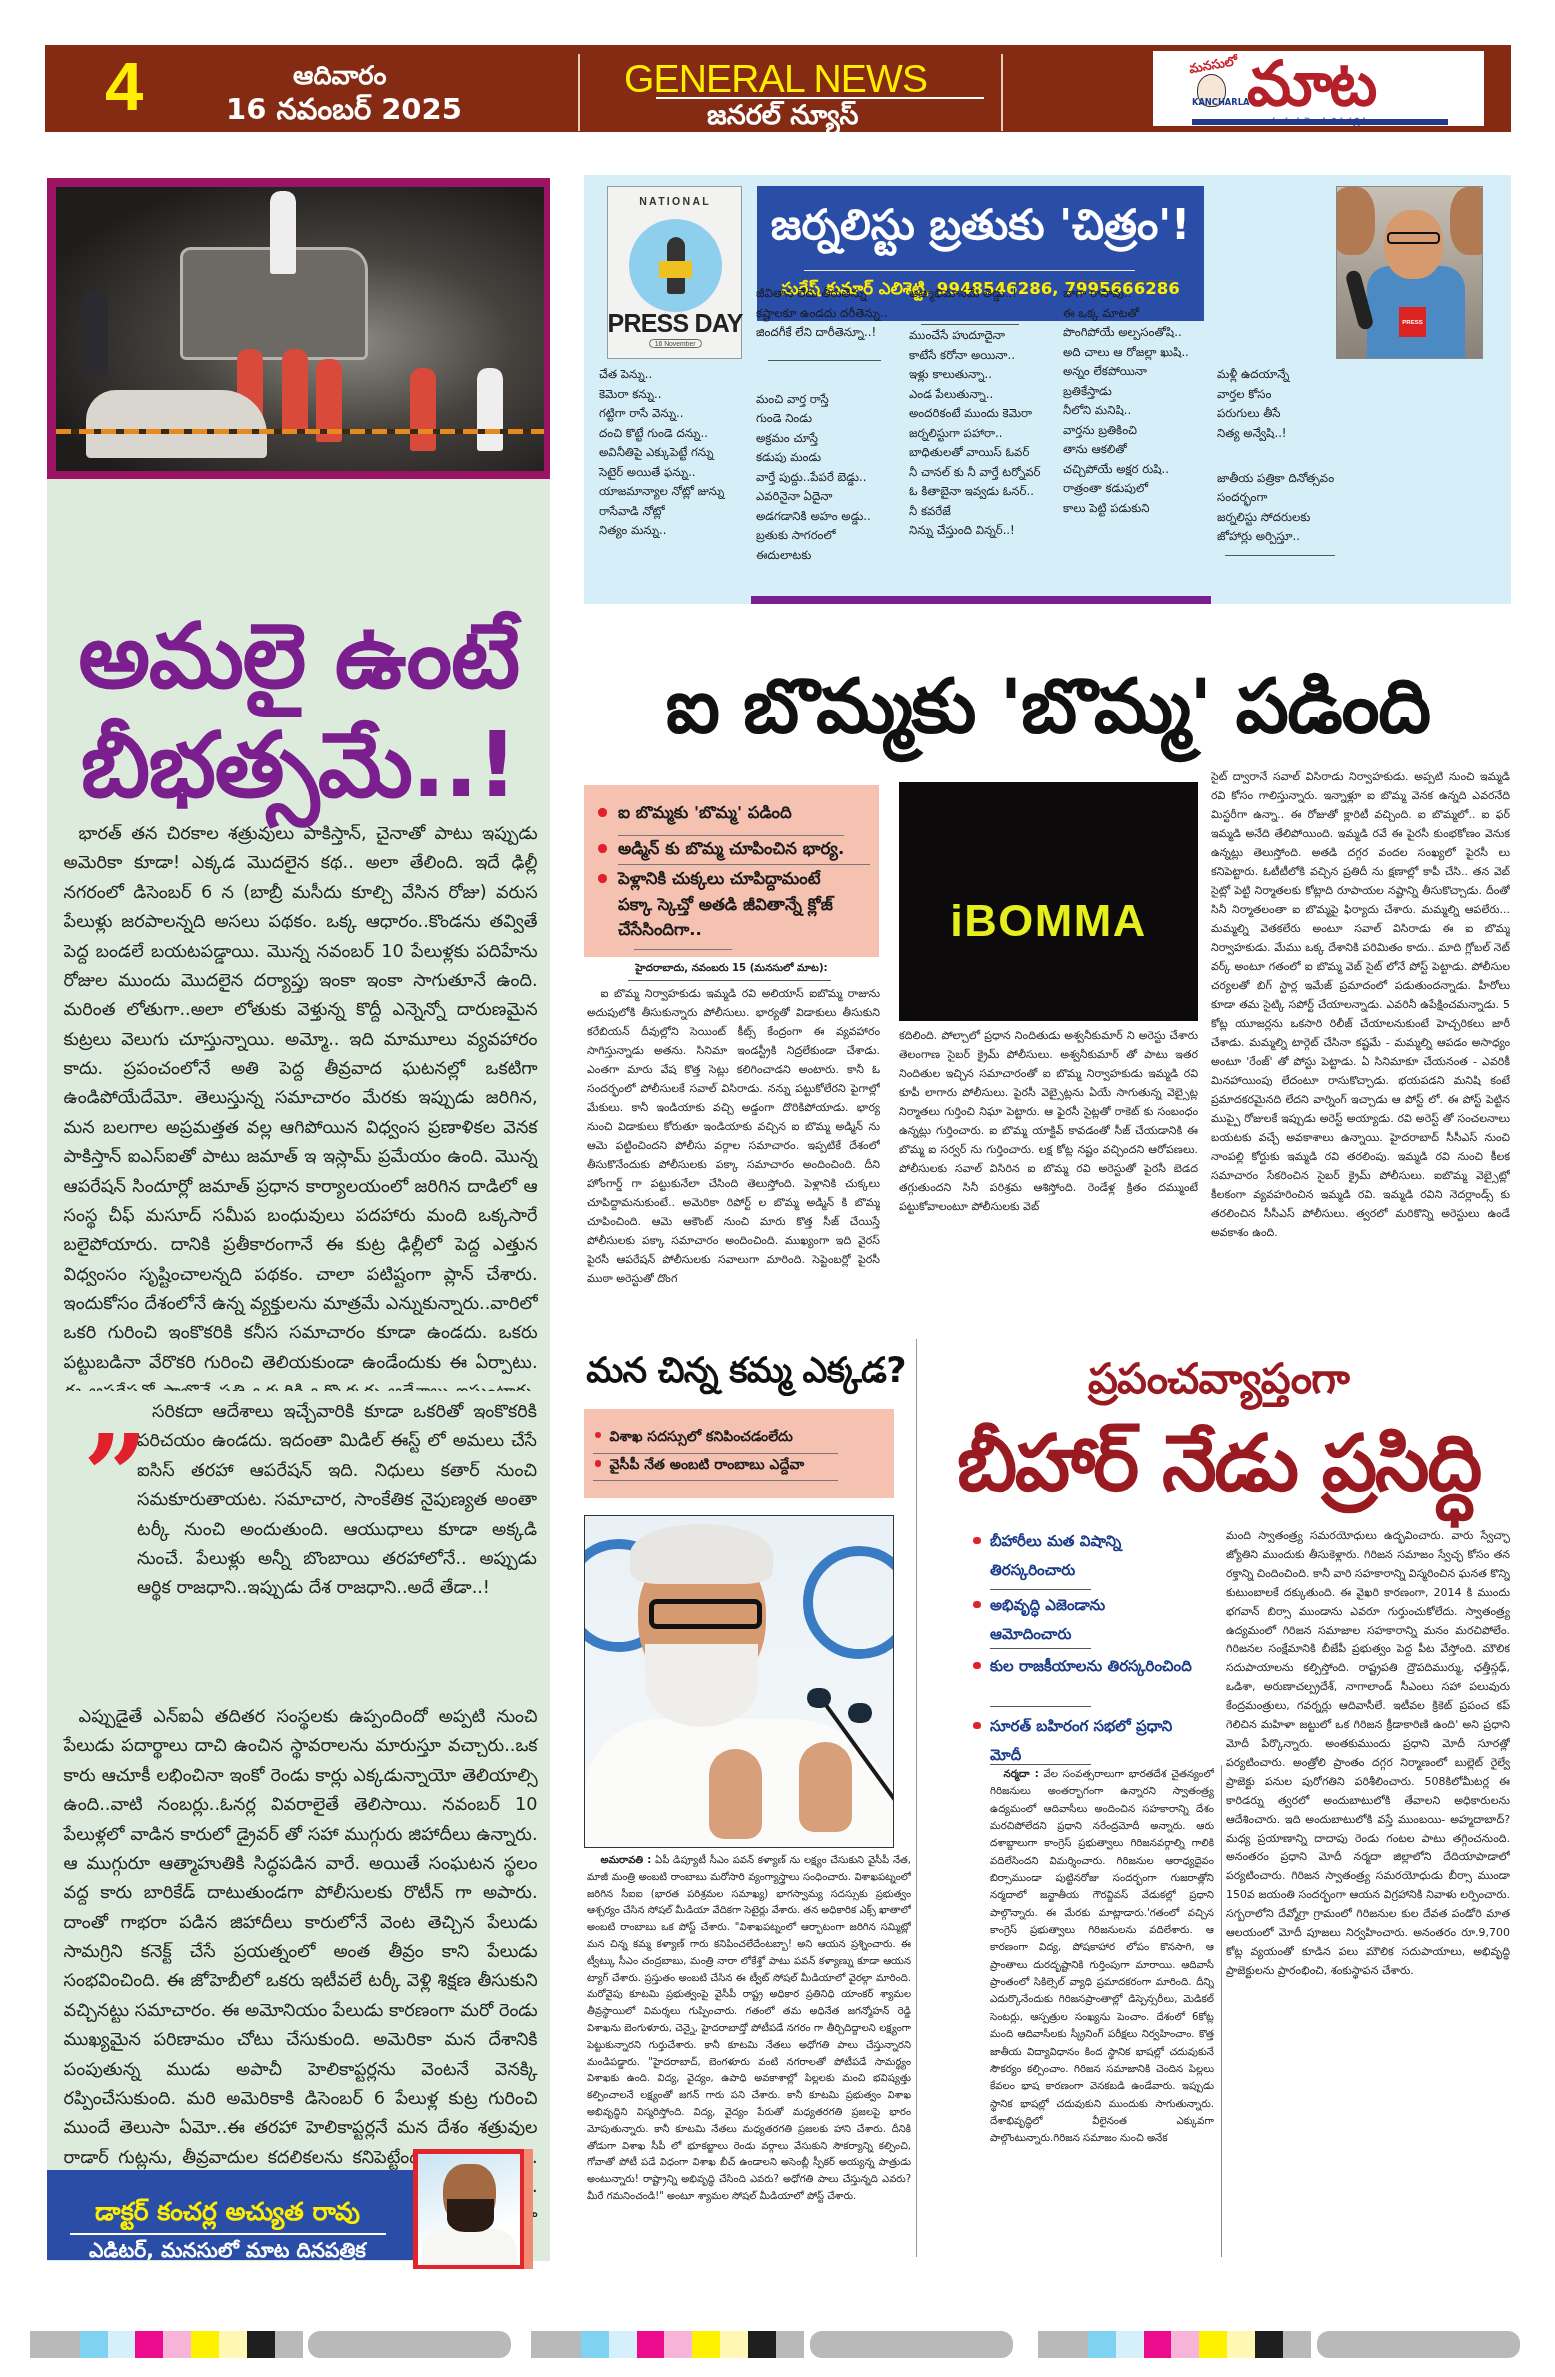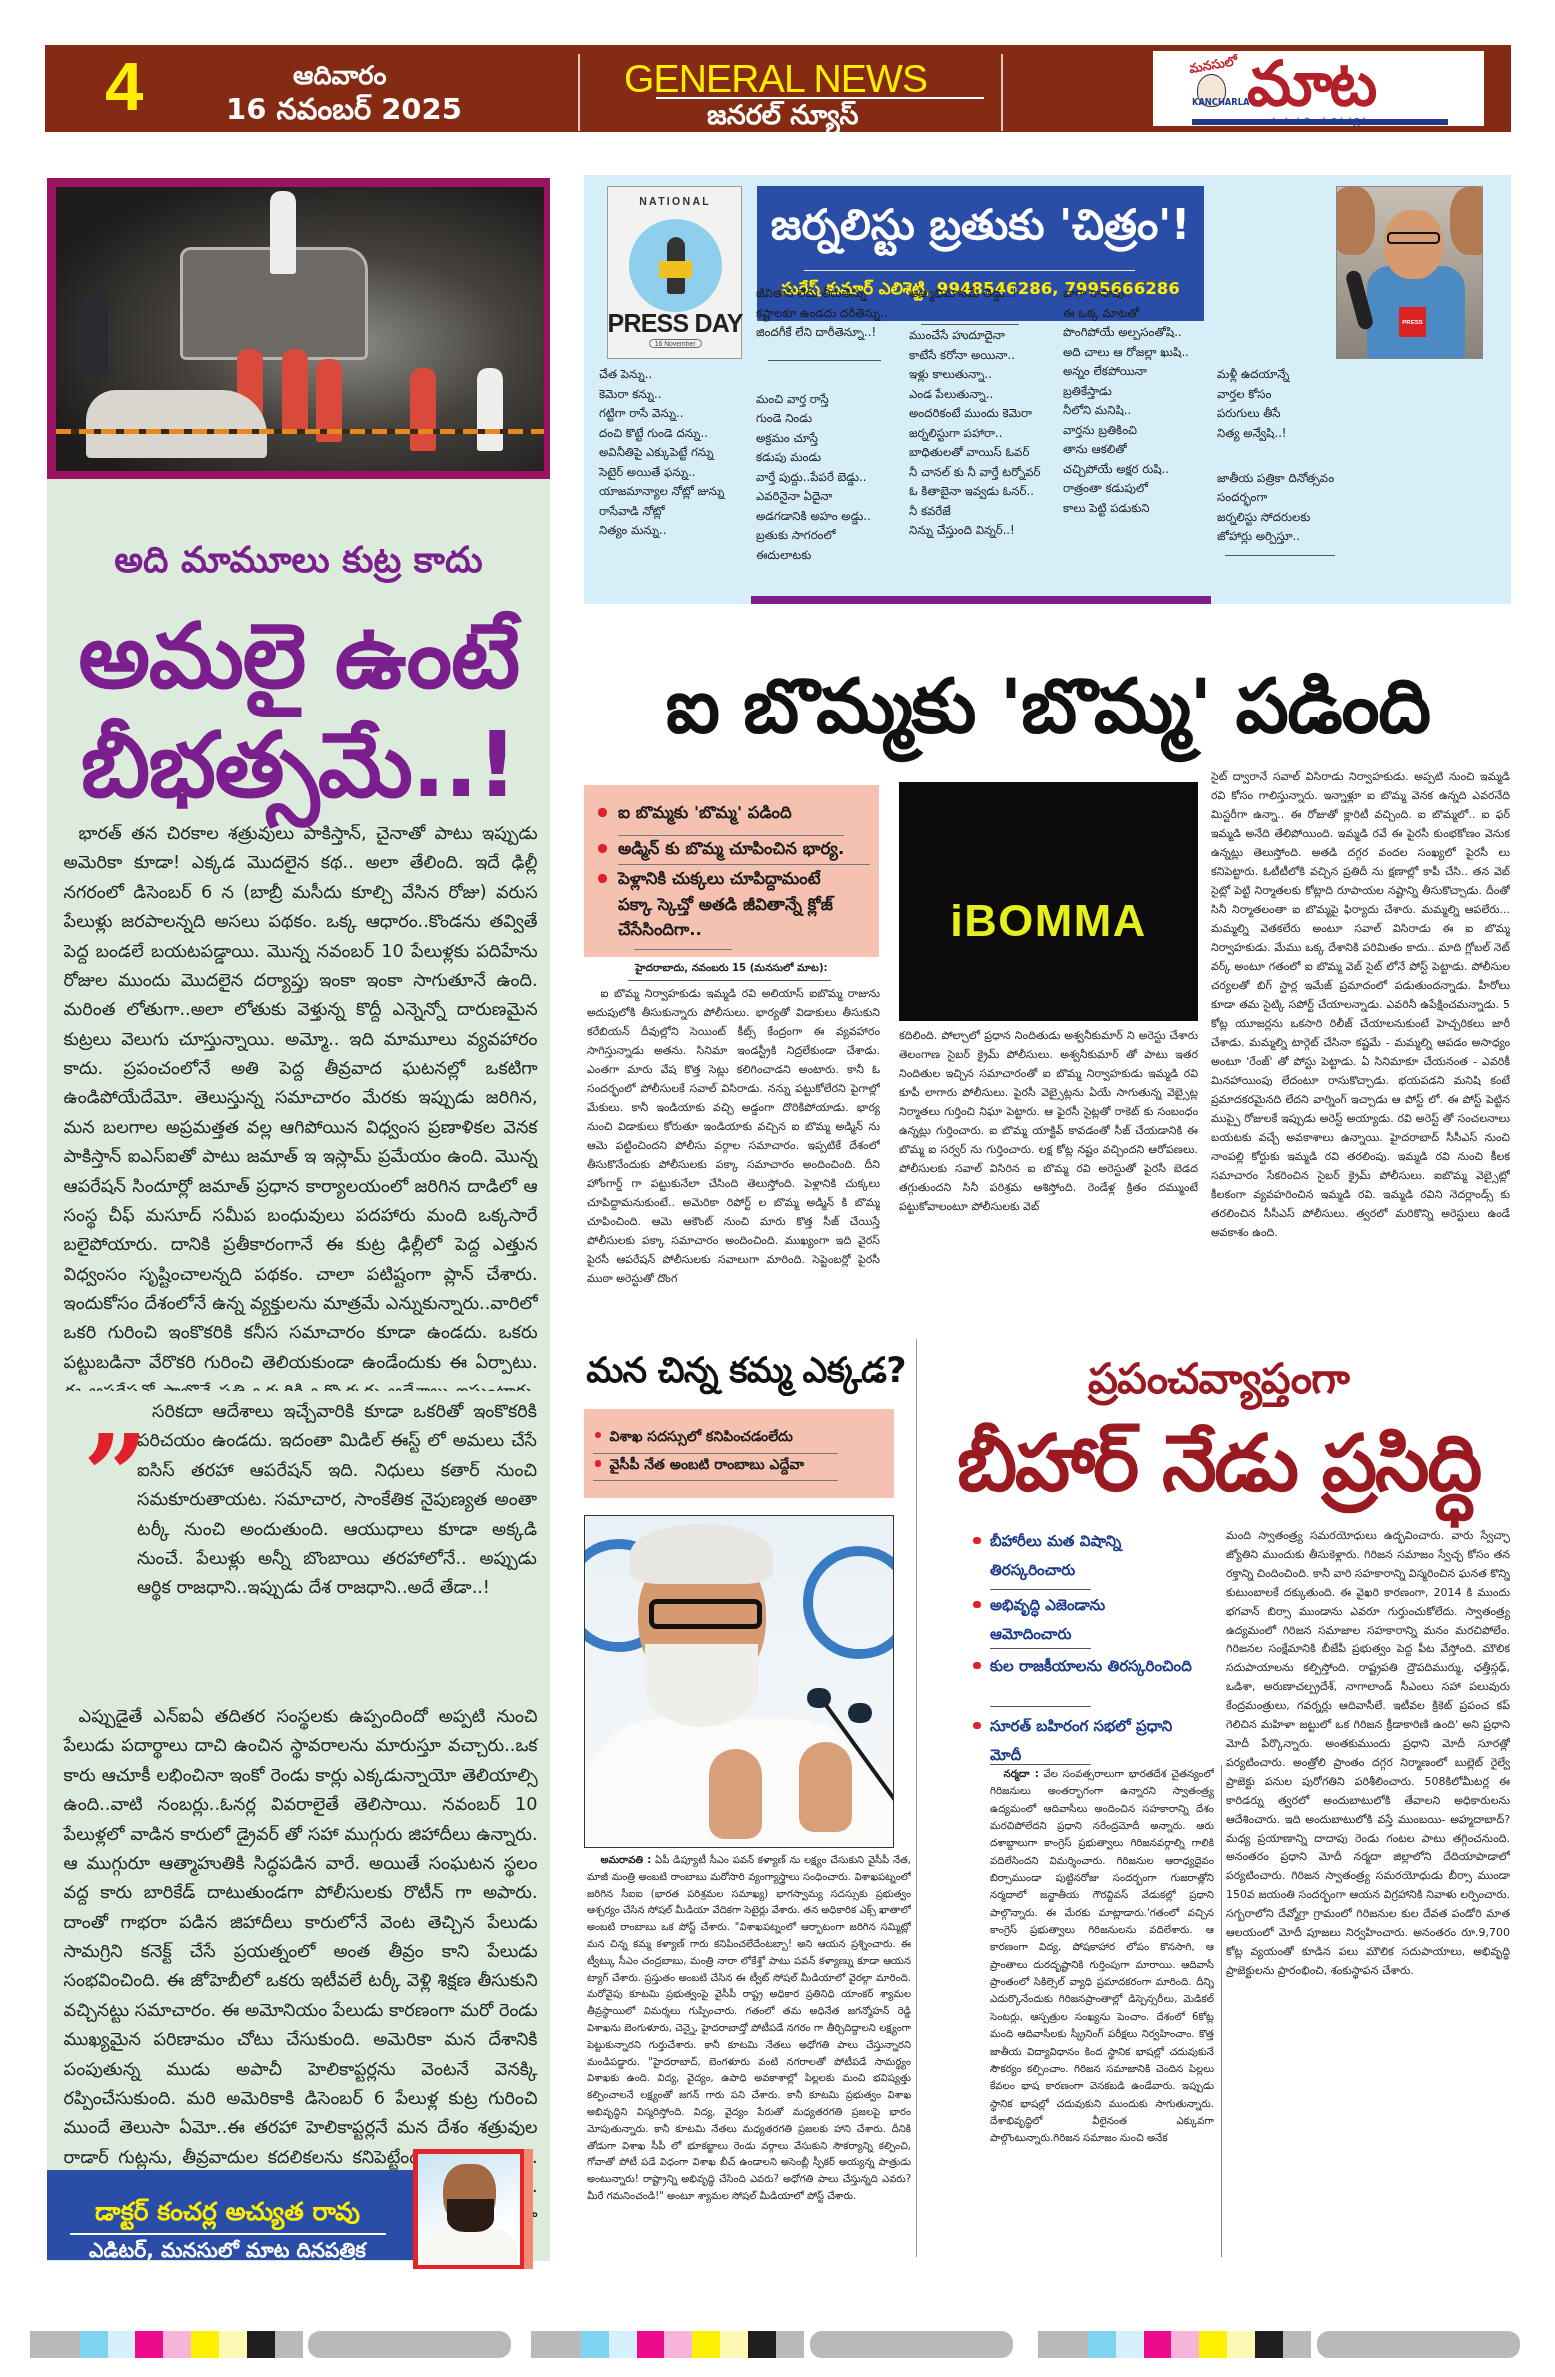--- a/index.html
+++ b/index.html
@@ -154,21 +154,20 @@
       <div class="p d" style="left:214px;top:3.8px;background:#eee"></div>
       <div class="p" style="left:181px;top:162px"></div>
       <div class="p" style="left:226px;top:162px"></div>
       <div class="p" style="left:260px;top:172px"></div>
       <div class="p" style="left:354px;top:181px"></div>
       <div class="p d" style="left:421px;top:181px;background:#eee"></div>
       <div class="car"></div>
       <div class="tape"></div>
     </div>
   </div>
-  <div class="ed-kicker">అది మామూలు కుట్ర కాదు</div>
   <div class="ed-head1">అమలై ఉంటే</div>
   <div class="ed-head2">బీభత్సమే..!</div>
   <div class="ed-body">
     <p style="height:572px;overflow:hidden">భారత్ తన చిరకాల శత్రువులు పాకిస్తాన్, చైనాతో పాటు ఇప్పుడు అమెరికా కూడా! ఎక్కడ మొదలైన కథ.. అలా తేలింది. ఇదే ఢిల్లీ నగరంలో డిసెంబర్ 6 న (బాబ్రీ మసీదు కూల్చి వేసిన రోజు) వరుస పేలుళ్లు జరపాలన్నది అసలు పథకం. ఒక్క ఆధారం..కొండను తవ్వితే పెద్ద బండలే బయటపడ్డాయి. మొన్న నవంబర్ 10 పేలుళ్లకు పదిహేను రోజుల ముందు మొదలైన దర్యాప్తు ఇంకా ఇంకా సాగుతూనే ఉంది. మరింత లోతుగా..అలా లోతుకు వెళ్తున్న కొద్దీ ఎన్నెన్నో దారుణమైన కుట్రలు వెలుగు చూస్తున్నాయి. అమ్మో.. ఇది మామూలు వ్యవహారం కాదు. ప్రపంచంలోనే అతి పెద్ద తీవ్రవాద ఘటనల్లో ఒకటిగా ఉండిపోయేదేమో. తెలుస్తున్న సమాచారం మేరకు ఇప్పుడు జరిగిన, మన బలగాల అప్రమత్తత వల్ల ఆగిపోయిన విధ్వంస ప్రణాళికల వెనక పాకిస్తాన్ ఐఎస్ఐతో పాటు జమాత్ ఇ ఇస్లామ్ ప్రమేయం ఉంది. మొన్న ఆపరేషన్ సిందూర్లో జమాత్ ప్రధాన కార్యాలయంలో జరిగిన దాడిలో ఆ సంస్థ చీఫ్ మసూద్ సమీప బంధువులు పదహారు మంది ఒక్కసారే బలైపోయారు. దానికి ప్రతీకారంగానే ఈ కుట్ర ఢిల్లీలో పెద్ద ఎత్తున విధ్వంసం సృష్టించాలన్నది పథకం. చాలా పటిష్టంగా ప్లాన్ చేశారు. ఇందుకోసం దేశంలోనే ఉన్న వ్యక్తులను మాత్రమే ఎన్నుకున్నారు..వారిలో ఒకరి గురించి ఇంకొకరికి కనీస సమాచారం కూడా ఉండదు. ఒకరు పట్టుబడినా వేరొకరి గురించి తెలియకుండా ఉండేందుకు ఈ ఏర్పాటు. ఈ ఆపరేషన్లో పాల్గొనే ప్రతి ఒక్కరికి ఒక్కొక్కరు ఆదేశాలు ఇస్తుంటారు. వారెవరివో వీరికి తెలియదు.</p>
   </div>
   <div class="ed-quote">”</div>
   <div class="ed-body wrap">
     <p>సరికదా ఆదేశాలు ఇచ్చేవారికి కూడా ఒకరితో ఇంకొకరికి పరిచయం ఉండదు. ఇదంతా మిడిల్ ఈస్ట్ లో అమలు చేసే ఐసిస్ తరహా ఆపరేషన్ ఇది. నిధులు కతార్ నుంచి సమకూరుతాయట. సమాచార, సాంకేతిక నైపుణ్యత అంతా టర్కీ నుంచి అందుతుంది. ఆయుధాలు కూడా అక్కడి నుంచే. పేలుళ్లు అన్నీ బొంబాయి తరహాలోనే.. అప్పుడు ఆర్థిక రాజధాని..ఇప్పుడు దేశ రాజధాని..అదే తేడా..!</p>
   </div>
   <div class="ed-body full2">

